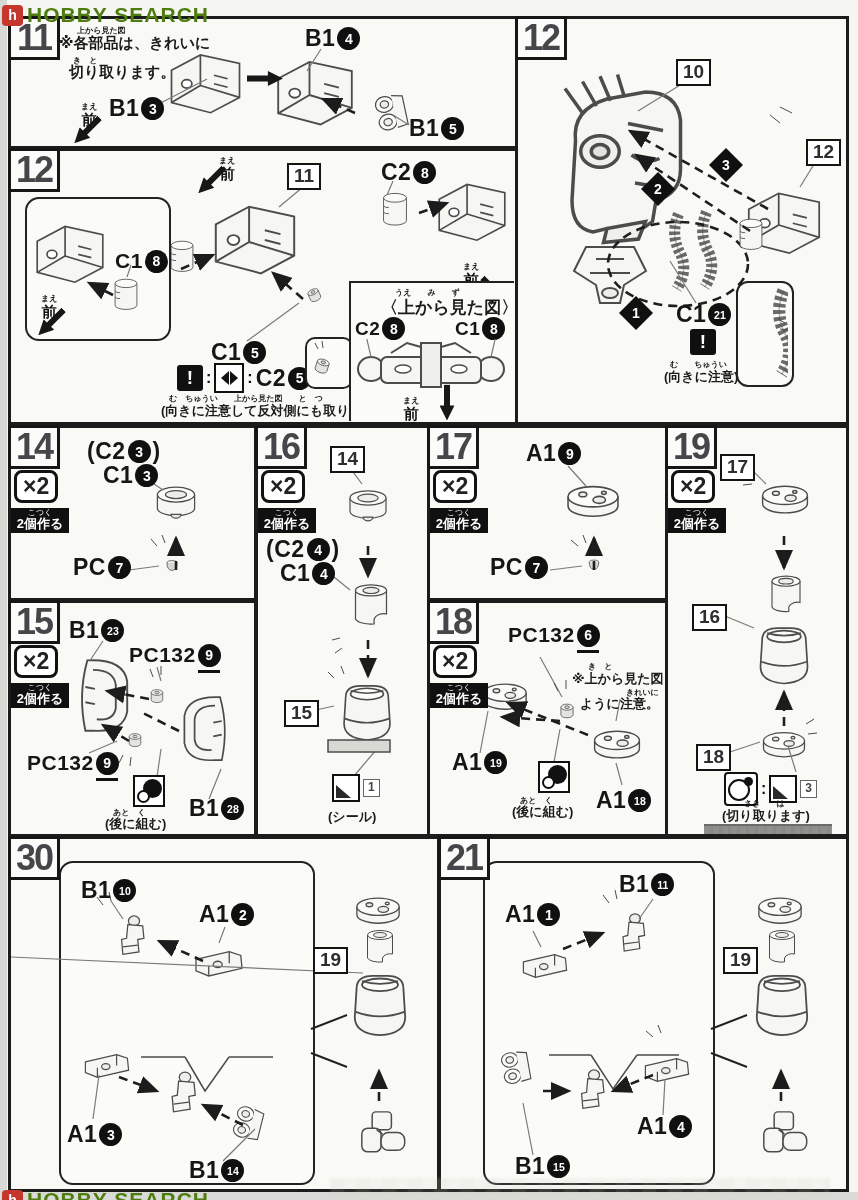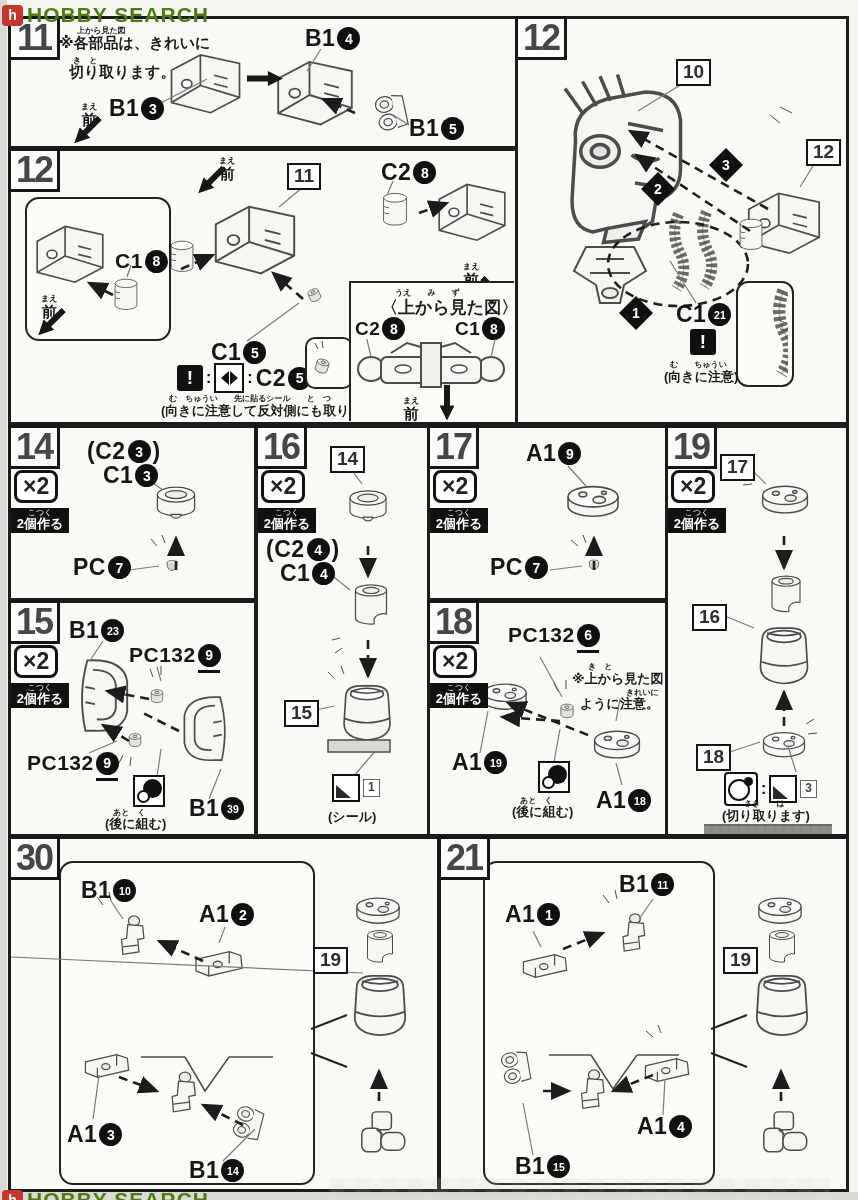--- a/index.html
+++ b/index.html
@@ -262,21 +262,21 @@
       <span class="dblarrow">
           <i class="l"></i>
           <i class="r"></i>
         </span>
       <span>:</span>
       <span class="plabel" style="position:static;">
         <span>C2</span>
           <span class="pnum">5</span>
       </span>
     </div>
-    <div class="furi" style="left:158px;top:242px;">む　ちゅうい　　先に貼るシール　　と　つ</div>
+    <div class="furi" style="left:158px;top:242px;">む　ちゅうい　　上から見た図　　と　つ</div>
     <div class="note" style="left:150px;top:251px;">(向きに注意して反対側にも取り付ける)</div>
 
     <div class="inset" style="left:294px;top:186px;width:44px;height:48px;border-radius:10px;">
       <svg class="overlay" width="40" height="44">
         <use href="#sym-nut" transform="translate(2,6) rotate(18) scale(0.38)"></use>
         <path d="M8 4 l3 6 M15 2 l1 7" stroke="#4c4c4c" fill="none"></path>
       </svg>
     </div>
 
     <div class="tvinset" style="left:338px;top:130px;width:163px;height:138px;">
@@ -414,21 +414,21 @@
     <div class="plabel" style="left:118px;top:40px;font-size:21px;">
       <span>PC132</span>
         <span class="pnum u">9</span>
     </div>
     <div class="plabel" style="left:16px;top:148px;font-size:21px;">
       <span>PC132</span>
         <span class="pnum u">9</span>
     </div>
     <div class="plabel" style="left:178px;top:192px;">
       <span>B1</span>
-        <span class="pnum two">39</span>
+        <span class="pnum two">28</span>
     </div>
     <div class="atoicon" style="left:122px;top:172px;"></div>
     <div class="furi" style="left:102px;top:204px;">あと　く</div>
     <div class="note" style="left:94px;top:212px;">(後に組む)</div>
   </div>
 
   <div class="stepbox" style="left:255px;top:425px;width:175px;height:412px;">
     <svg class="overlay" width="169" height="406">
       <use href="#sym-dome" transform="translate(80,52) scale(0.6)"></use>
       <use href="#sym-cup" transform="translate(82,150) scale(0.62)"></use>

